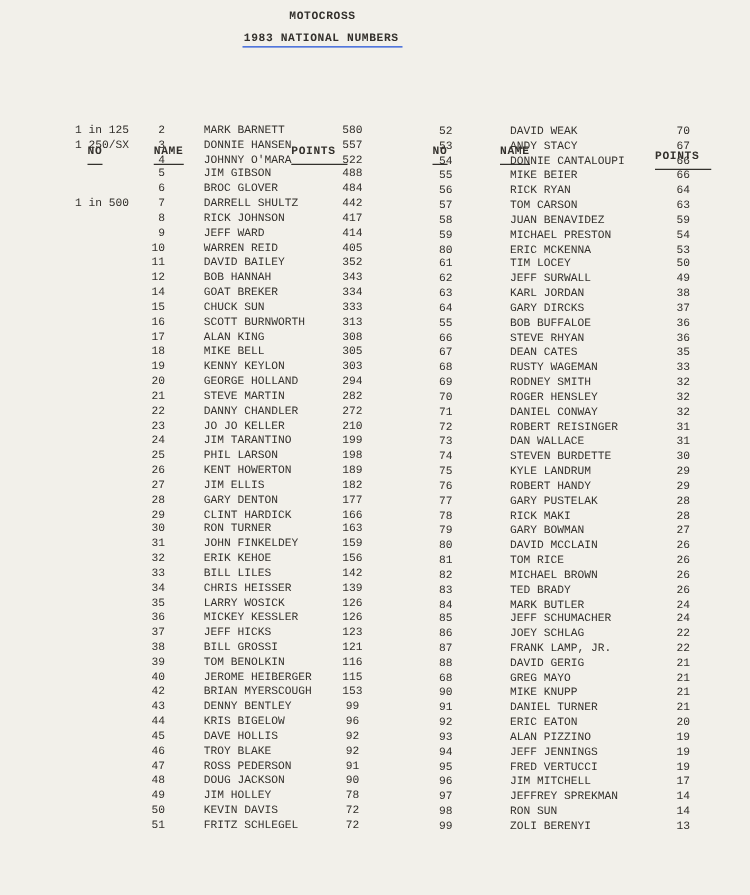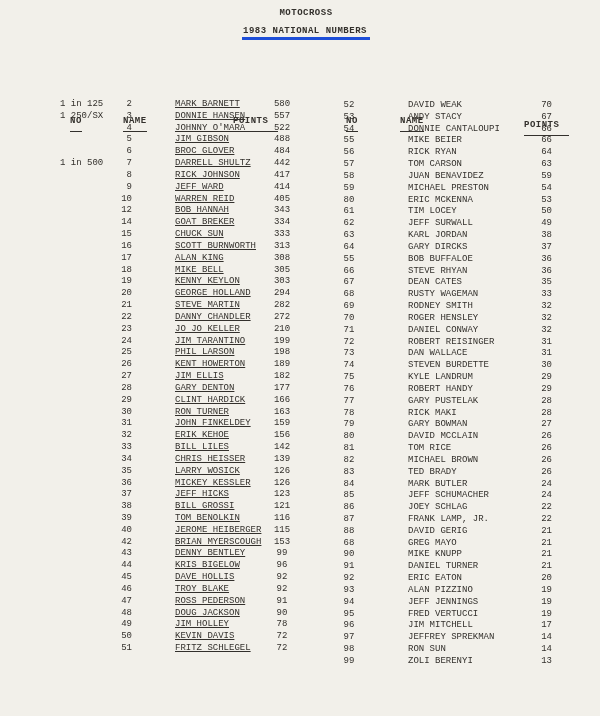--- a/index.html
+++ b/index.html
@@ -14,26 +14,25 @@
     background:#f2f0ea;
     color:#33302c;
     font-size:9px;
     line-height:11.83px;
     overflow:hidden;
   }
   .center-block{
     position:absolute;left:0;width:516px;text-align:center;
     letter-spacing:.5px;
     font-weight:bold;
-    margin-left:48px;
   }
   #doc-title{top:8px;}
   #doc-subtitle{top:26px;}
   #doc-subtitle span{
-    border-bottom:3px solid #1d4ed8;
+    border-bottom:1px solid #1d4ed8;
     padding:0 3px 1px 1px;
   }
   .hdr{
     position:absolute;top:72px;height:14px;
     font-weight:bold;letter-spacing:.5px;
     border-bottom:1px solid #33302c;
     padding-bottom:1px;
     margin-top:44px;
   }
   .hdr-no-l{left:70px;}
@@ -50,24 +49,24 @@
   .row{
     position:relative;
     height:11.83px;
   }
   .cell{
     position:absolute;top:0;white-space:pre;
   }
   
   #left-col .cell-annot{left:12px;width:60px;text-align:left;}
   #left-col .cell-no{left:58px;width:26px;text-align:right;}
-  #left-col .cell-name{left:127px;text-decoration:underline;}
+  #left-col .cell-name{left:115px;}
   #left-col .cell-points{left:210px;width:48px;text-align:center;}
   
-  #right-col .cell-no{left:6px;width:26px;text-align:center;}
+  #right-col .cell-no{left:6px;width:26px;text-align:right;}
   #right-col .cell-name{left:78px;}
   #right-col .cell-points{left:174px;width:48px;text-align:right;}
 </style>
 </head>
 <body>
 
 <div id="paper" style="background: rgb(242, 240, 234); color: rgb(51, 48, 44);">
 
   <div id="doc-title" class="center-block">MOTOCROSS</div>
 
@@ -126,20 +125,25 @@
         <span class="cell cell-no">9</span>
         <span class="cell cell-name">JEFF WARD</span>
         <span class="cell cell-points">414</span>
       </div>
       <div class="row">
         <span class="cell cell-no">10</span>
         <span class="cell cell-name">WARREN REID</span>
         <span class="cell cell-points">405</span>
       </div>
       <div class="row">
+        <span class="cell cell-no">11</span>
+        <span class="cell cell-name">DAVID BAILEY</span>
+        <span class="cell cell-points">352</span>
+      </div>
+      <div class="row">
         <span class="cell cell-no">12</span>
         <span class="cell cell-name">BOB HANNAH</span>
         <span class="cell cell-points">343</span>
       </div>
       <div class="row">
         <span class="cell cell-no">14</span>
         <span class="cell cell-name">GOAT BREKER</span>
         <span class="cell cell-points">334</span>
       </div>
       <div class="row">

